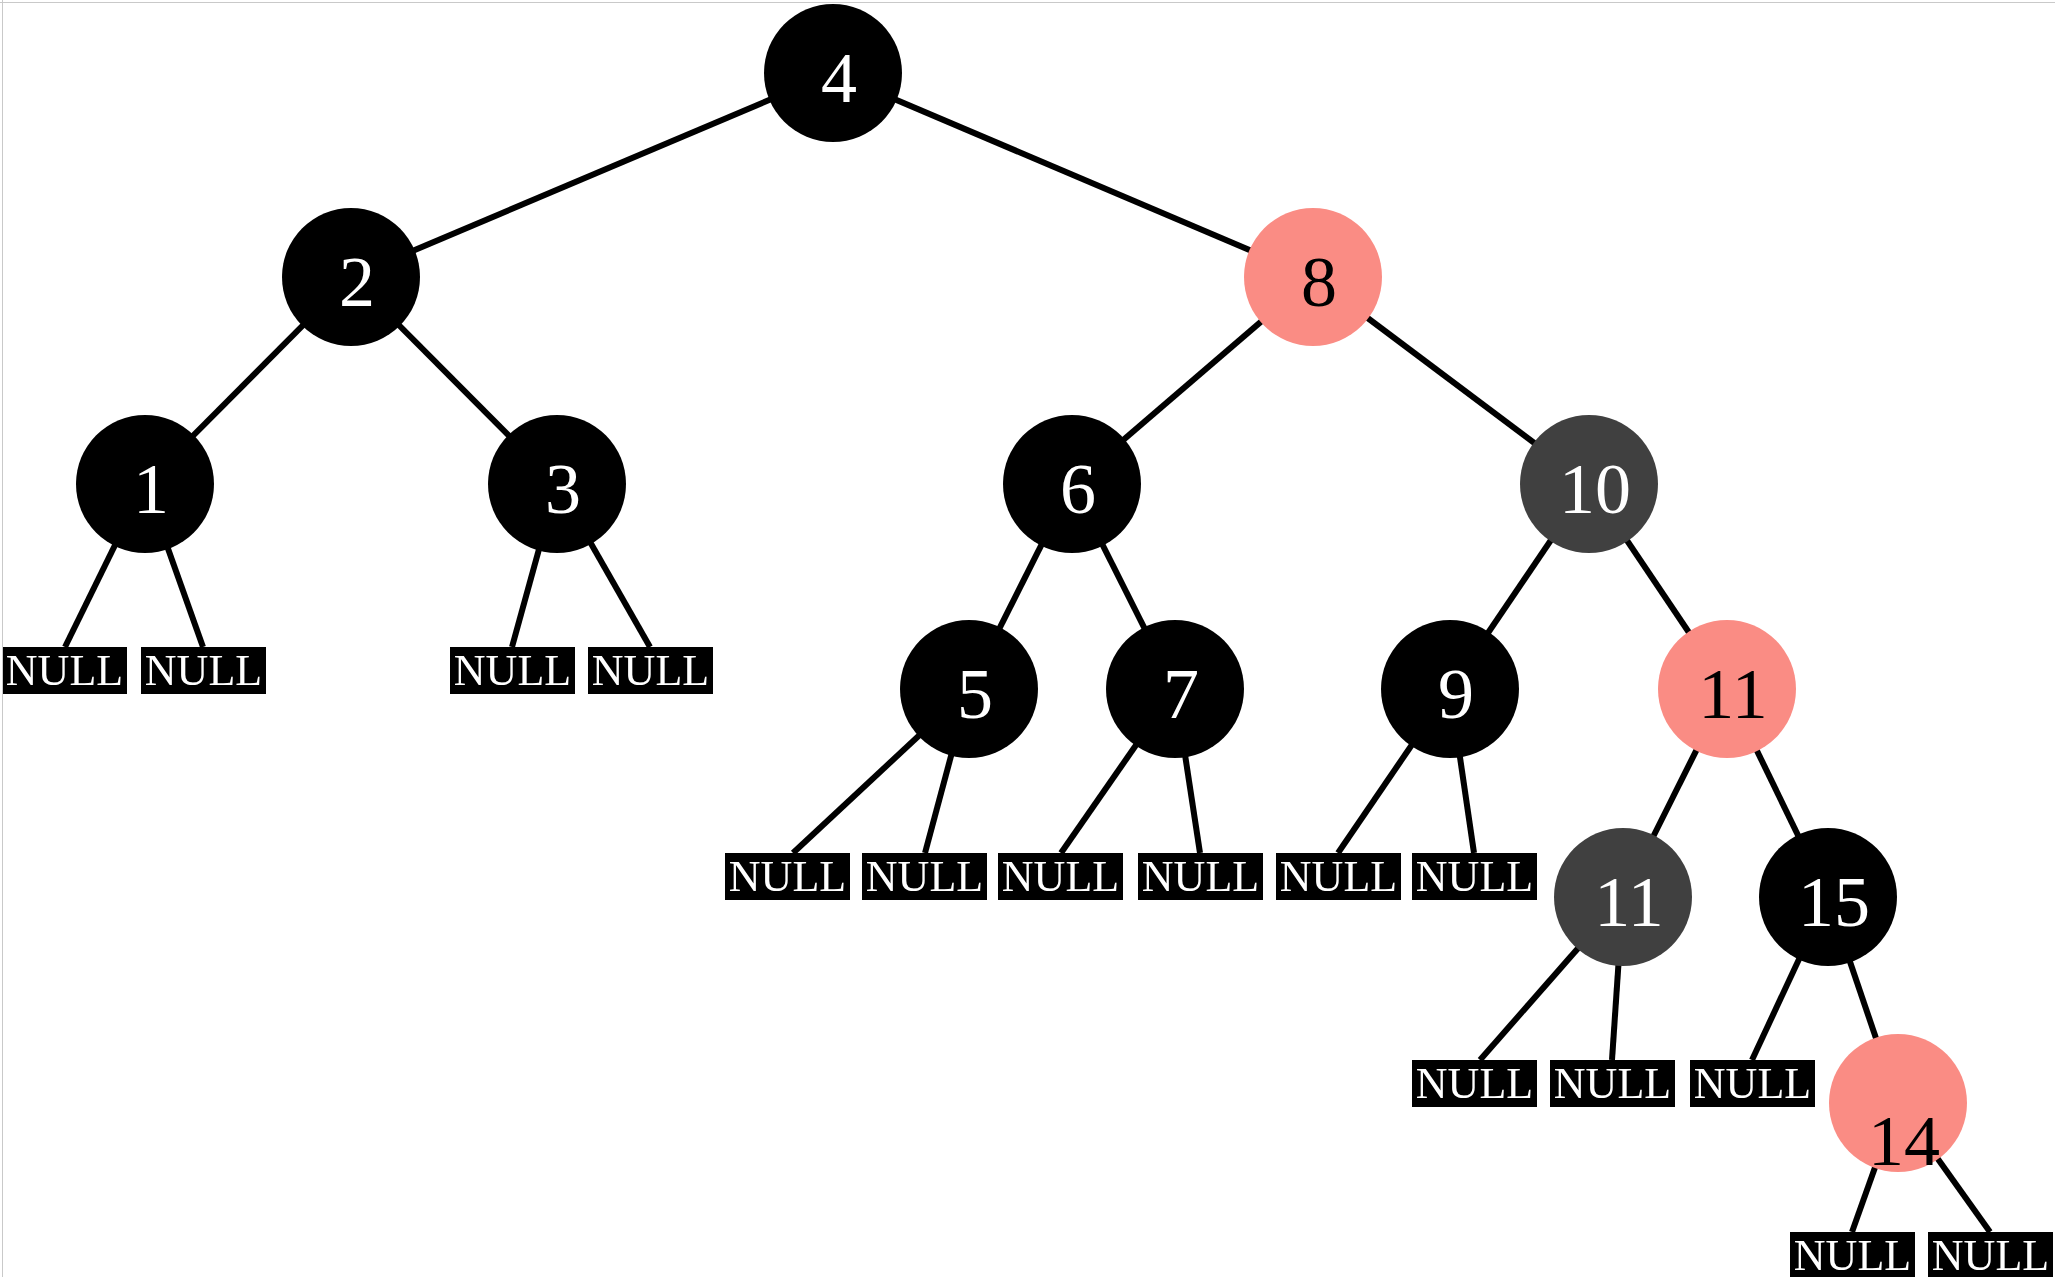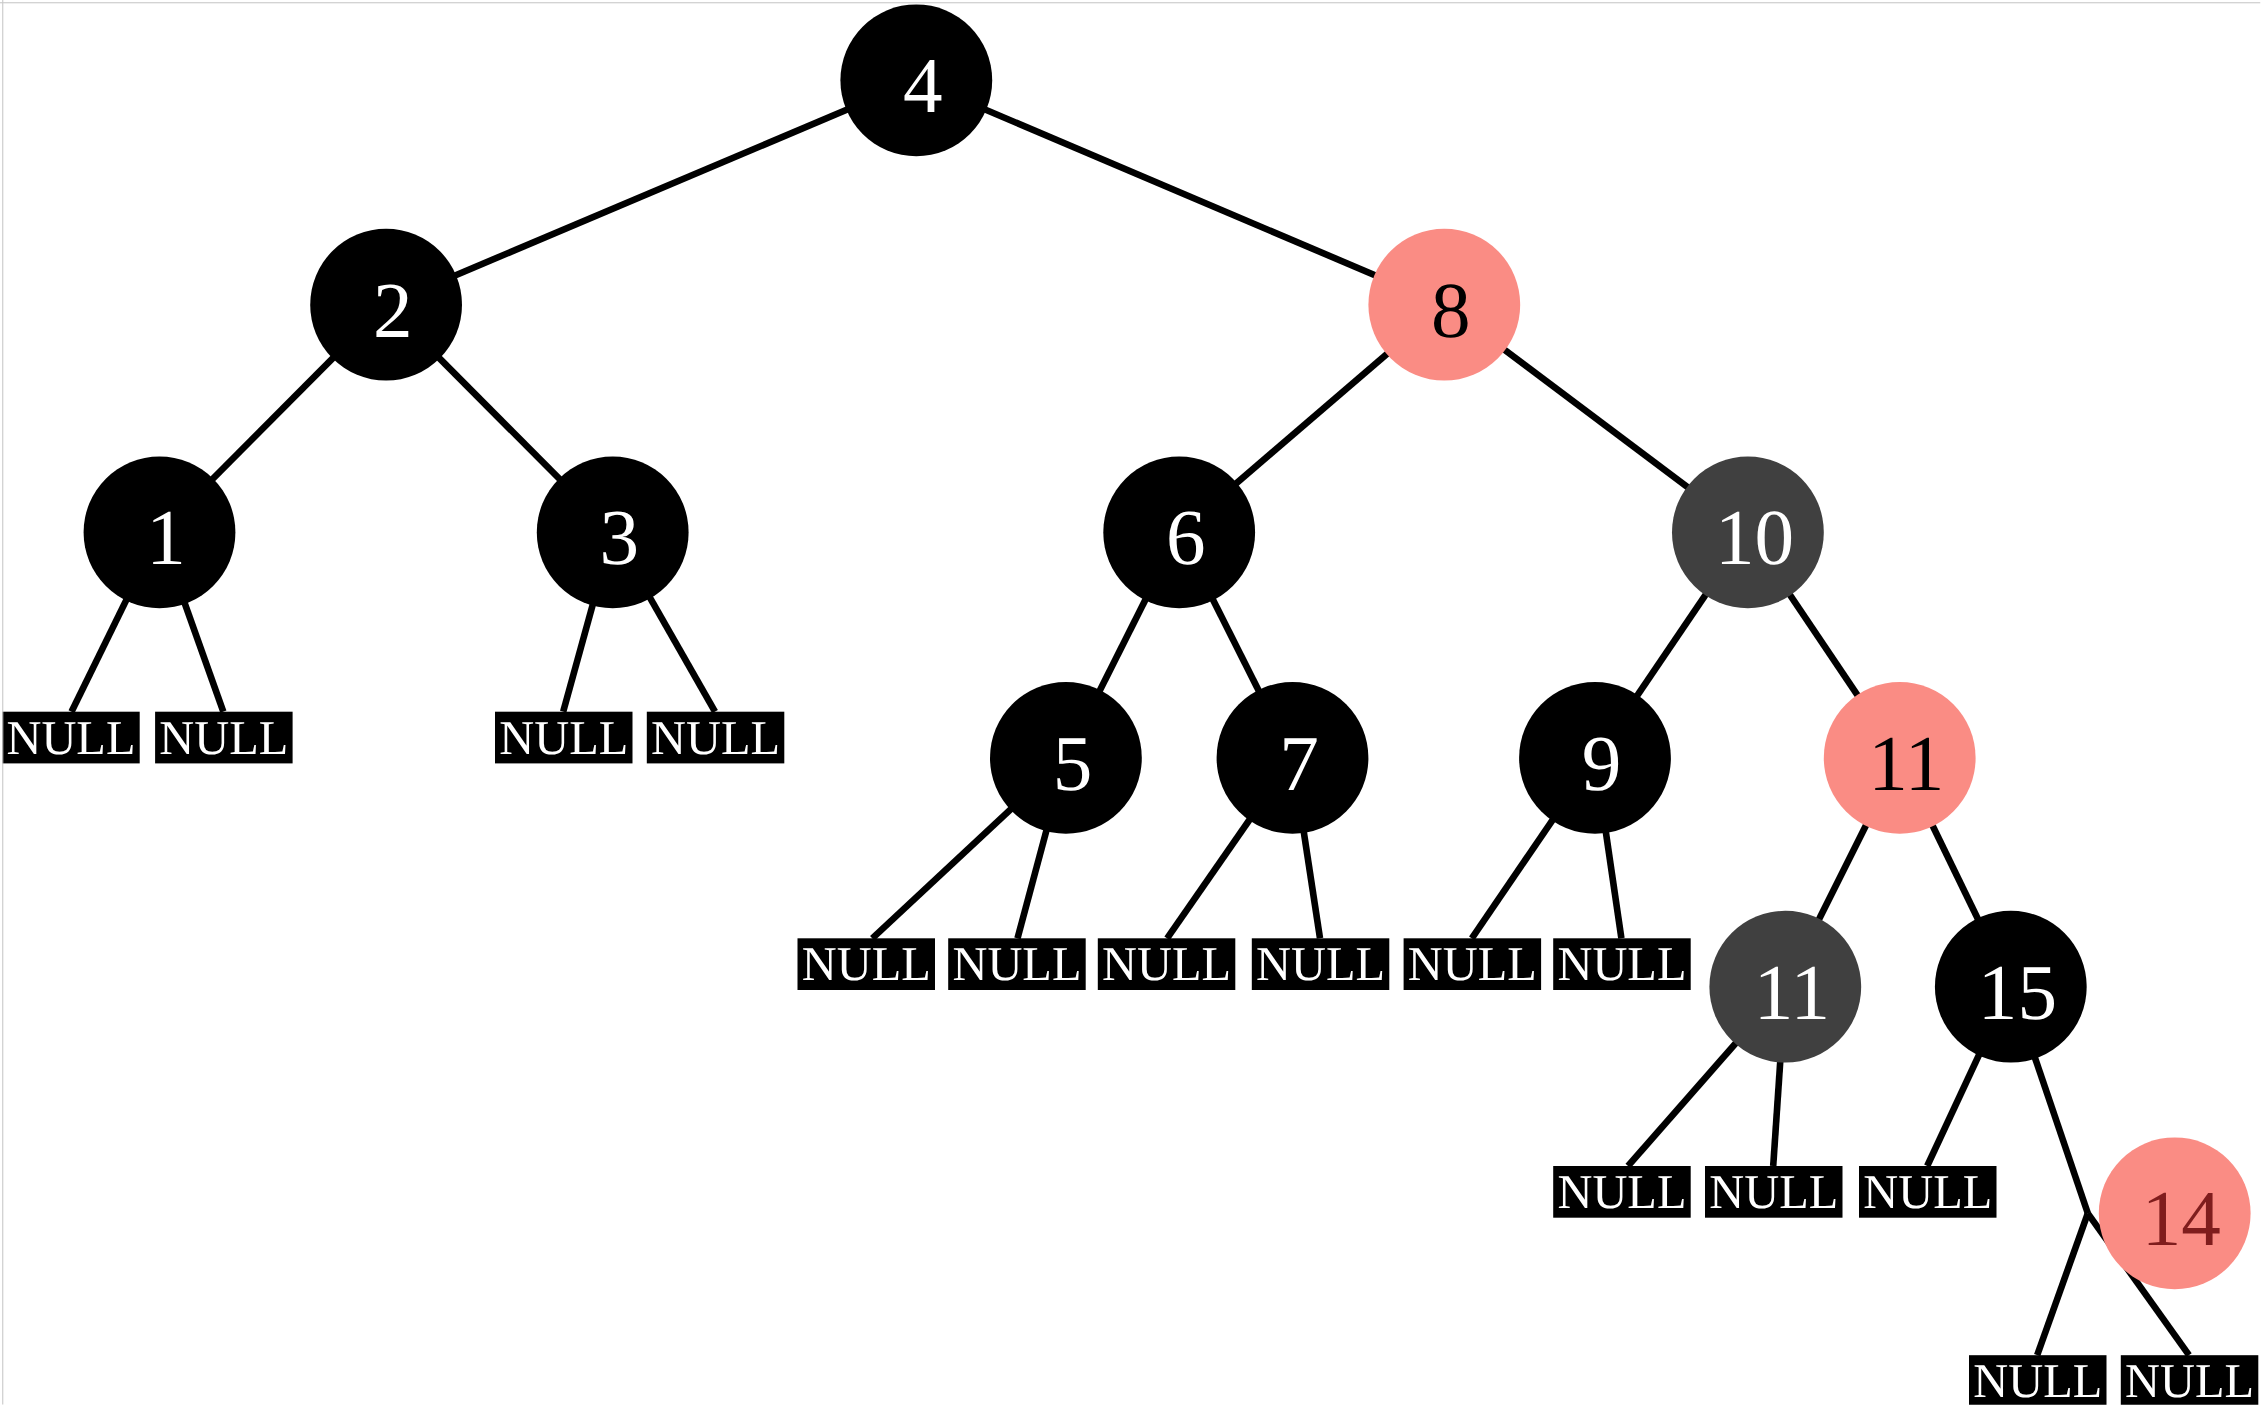--- a/index.html
+++ b/index.html
@@ -165,19 +165,19 @@
       </div>
       <div class="tree-node" style="left: 1658px; top: 620px; background: rgb(250, 140, 132); color: rgb(0, 0, 0);">
         <span class="lbl">11</span>
       </div>
       <div class="tree-node" style="left: 1554px; top: 828px; background: #404040; color: rgb(255, 255, 255);">
         <span class="lbl">11</span>
       </div>
       <div class="tree-node" style="left: 1759px; top: 828px; background: rgb(0, 0, 0); color: rgb(255, 255, 255);">
         <span class="lbl">15</span>
       </div>
-      <div class="tree-node" style="left: 1908px; top: 1034px; background: rgb(250, 140, 132); color: #7f1d1d;">
+      <div class="tree-node" style="left: 1829px; top: 1034px; background: rgb(250, 140, 132); color: #000000; align-items: flex-end;">
         <span class="lbl">14</span>
       </div>
     </div>
   <div class="border-line border-top"></div>
   <div class="border-line border-left"></div>
 </div>
 
 </body></html>

